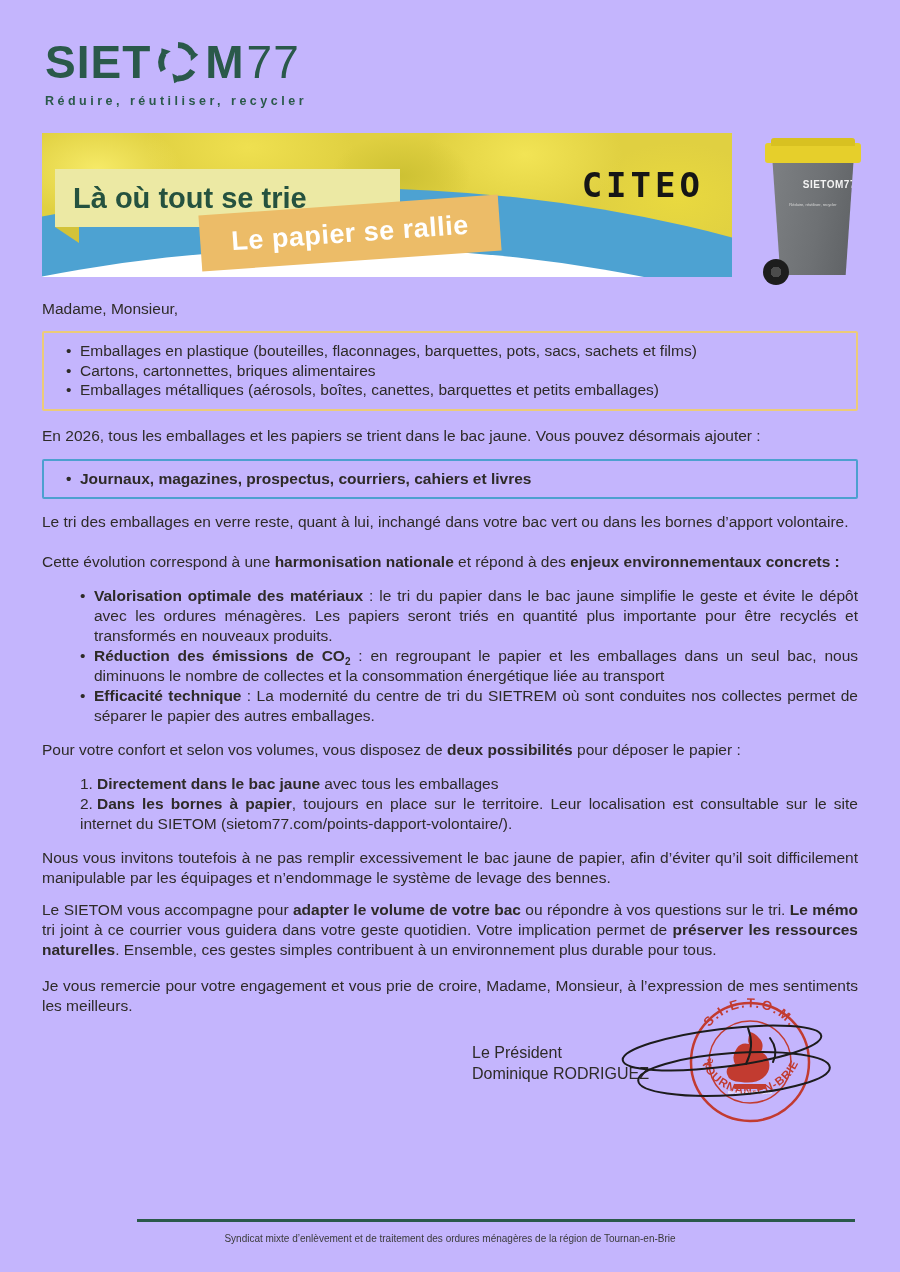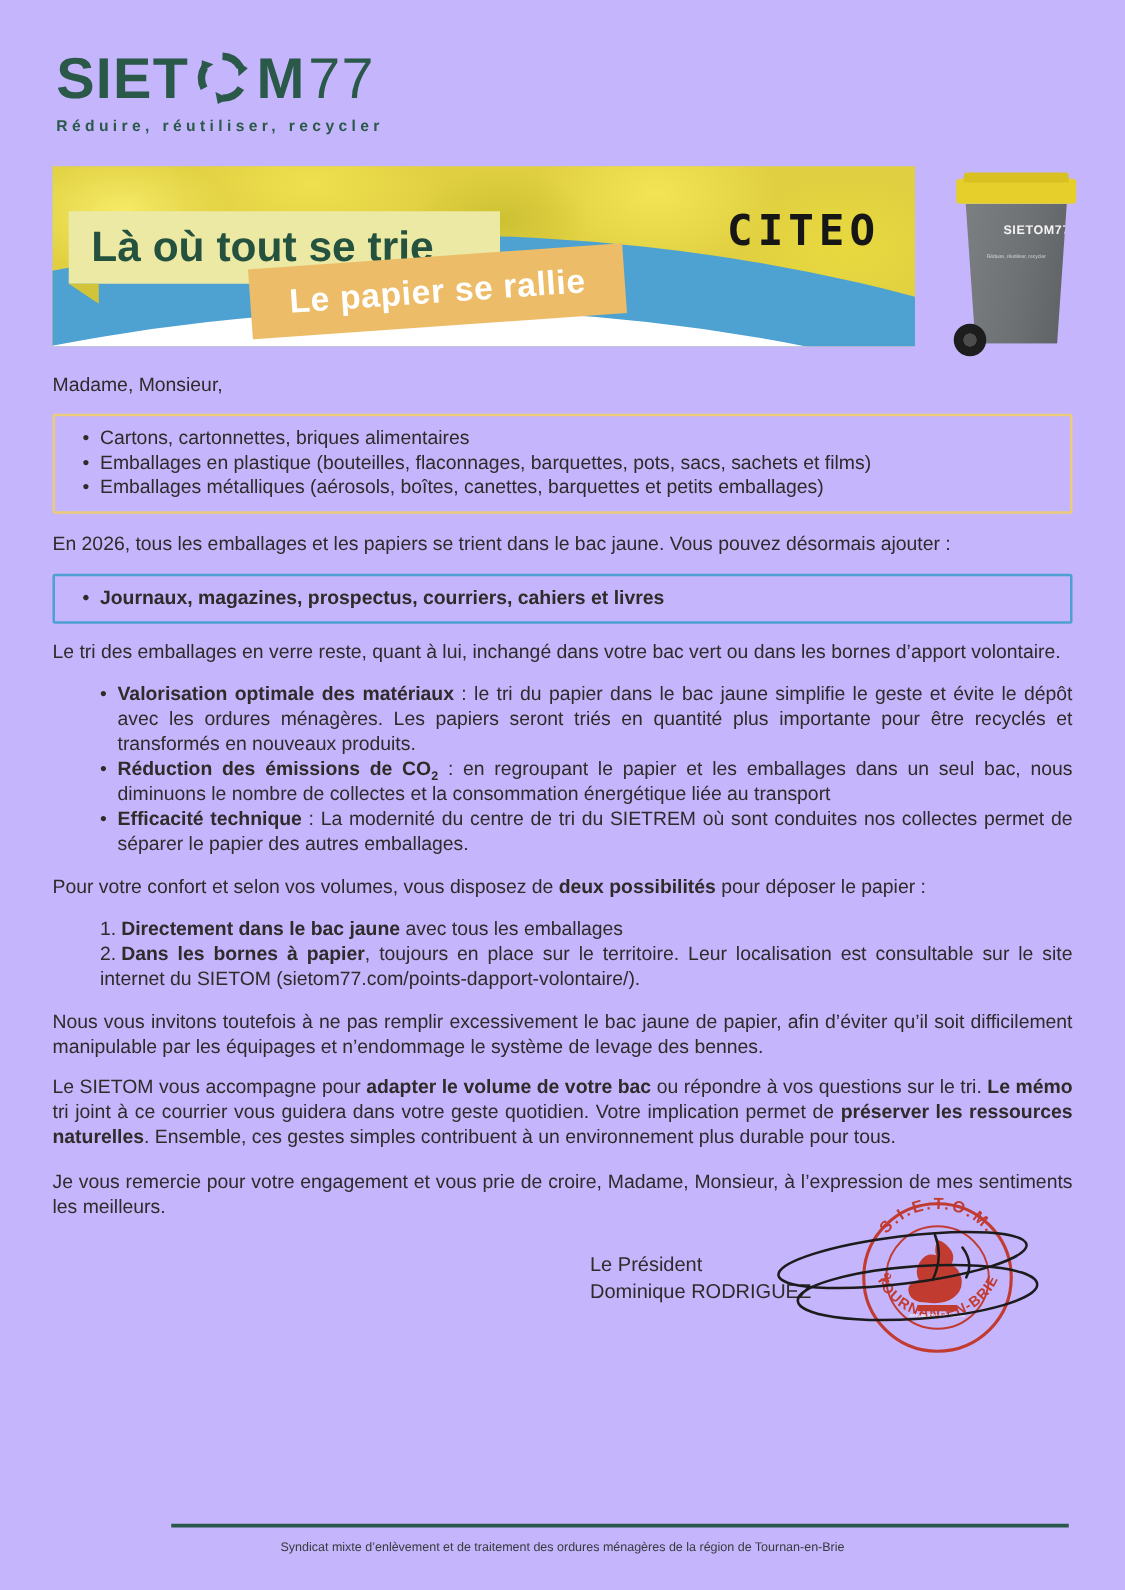--- a/index.html
+++ b/index.html
@@ -28,21 +28,21 @@
       radial-gradient(ellipse 100px 60px at 52% 30%, #cdc133 0%, rgba(205,193,51,0) 70%),
       radial-gradient(ellipse 140px 90px at 70% 15%, #f2e455 0%, rgba(242,228,85,0) 70%),
       radial-gradient(ellipse 120px 80px at 92% 45%, #e9d93f 0%, rgba(233,217,63,0) 70%),
       radial-gradient(ellipse 90px 60px at 62% 70%, #b9b93c 0%, rgba(185,185,60,0) 70%);
   }
   .arc-blue { position:absolute; left:-600px; top:55px; width:1800px; height:1000px; border-radius:50%; background:#4da2d2; }
   .arc-white { position:absolute; left:-600px; top:115px; width:1800px; height:1000px; border-radius:50%; background:#ffffff; }
   .banner-label1 {
     position:absolute; left:13px; top:36px; width:345px; height:58px;
     background:#ece9a4; display:flex; align-items:center; padding-left:18px;
-    font-weight:700; font-size:34px; color:#25523f;
+    font-weight:700; font-size:29px; color:#25523f;
   }
   .label1-fold { position:absolute; left:13px; top:94px; width:0; height:0;
     border-top:16px solid #d3c339; border-left:24px solid transparent; }
   .banner-label2 {
     position:absolute; left:158px; top:72px; width:300px; height:56px;
     background:#ecbc68; transform:rotate(-4deg); display:flex; align-items:center; justify-content:center;
     font-weight:700; font-size:27px; color:#ffffff; letter-spacing:0.5px;
   }
   .citeo { position:absolute; right:28px; top:42px; font-weight:700; font-size:34px;
     letter-spacing:4px; color:#161616; font-family:"DejaVu Sans Mono","Liberation Mono",monospace; }
@@ -130,35 +130,36 @@
       </div>
       <div class="bin-wheel"></div>
     </div>
   </div>
 
   <div class="body">
     <p class="para p-salutation">Madame, Monsieur,</p>
 
     <div class="list-box">
       <ul>
+        <li>Emballages en plastique (bouteilles, flaconnages, barquettes, pots, sacs, sachets et films)</li>
         <li>Cartons, cartonnettes, briques alimentaires</li>
-        <li>Emballages en plastique (bouteilles, flaconnages, barquettes, pots, sacs, sachets et films)</li>
         <li>Emballages métalliques (aérosols, boîtes, canettes, barquettes et petits emballages)</li>
       </ul>
     </div>
 
     <p class="para p-2026">En 2026, tous les emballages et les papiers se trient dans le bac jaune. Vous pouvez désormais ajouter :</p>
 
     <div class="list-box blue">
       <ul>
         <li>Journaux, magazines, prospectus, courriers, cahiers et livres</li>
       </ul>
     </div>
 
     <p class="para p-verre">Le tri des emballages en verre reste, quant à lui, inchangé dans votre bac vert ou dans les bornes d’apport volontaire.</p>
+    <p class="para p-evolution">Cette évolution correspond à une <span style="font-weight: 700;">harmonisation nationale</span> et répond à des <span style="font-weight: 700;">enjeux environnementaux concrets :</span></p>
 
     <ul class="benefits">
       <li><span style="font-weight: 700;">Valorisation optimale des matériaux</span> : le tri du papier dans le bac jaune simplifie le geste et évite le dépôt avec les ordures ménagères. Les papiers seront triés en quantité plus importante pour être recyclés et transformés en nouveaux produits.</li>
       <li><span style="font-weight: 700;">Réduction des émissions de CO</span><sub style="font-weight: 700;">2</sub> : en regroupant le papier et les emballages dans un seul bac, nous diminuons le nombre de collectes et la consommation énergétique liée au transport</li>
       <li><span style="font-weight: 700;">Efficacité technique</span> : La modernité du centre de tri du SIETREM où sont conduites nos collectes permet de séparer le papier des autres emballages.</li>
     </ul>
 
     <p class="para p-confort">Pour votre confort et selon vos volumes, vous disposez de <span style="font-weight: 700;">deux possibilités</span> pour déposer le papier :</p>
 
     <div class="numbered">

